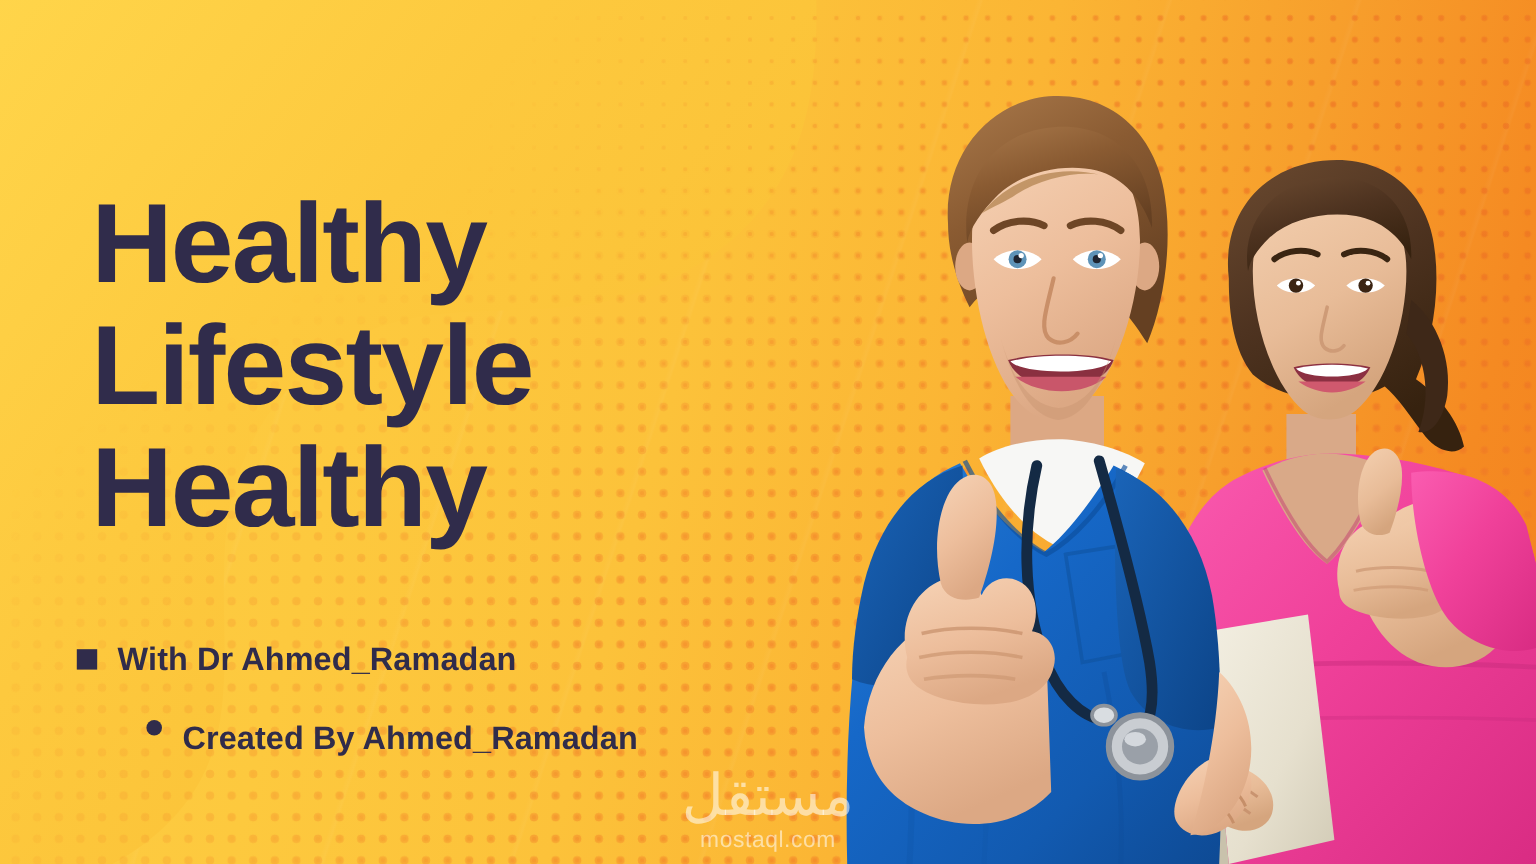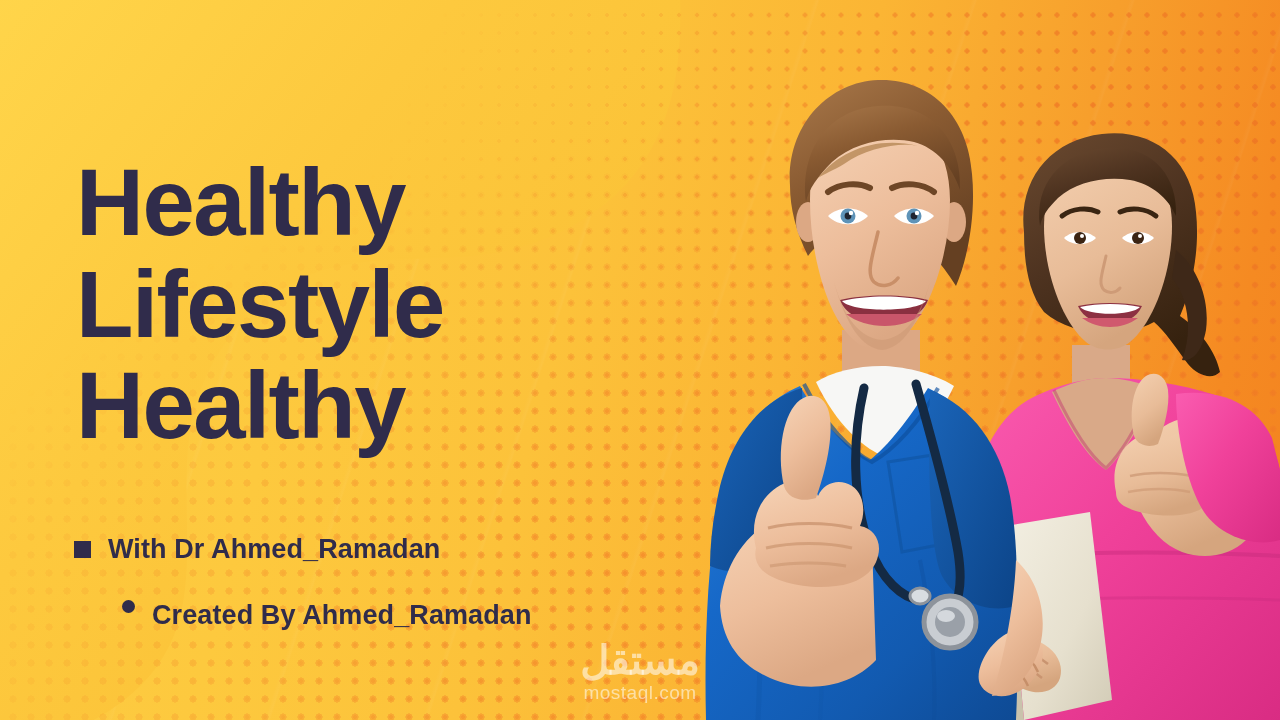--- a/index.html
+++ b/index.html
@@ -99,21 +99,21 @@
     letter-spacing: -1.5px;
     z-index: 6;
   }
   .headline .hl {
     display: block;
     white-space: nowrap;
   }
 
   .subline-1 {
     position: absolute;
-    left: 74px;
+    left: 64px;
     top: 534px;
     display: flex;
     align-items: center;
     gap: 17px;
     z-index: 6;
   }
   .subline-2 {
     position: absolute;
     left: 122px;
     top: 600px;
@@ -159,22 +159,22 @@
     left: 540px;
     top: 640px;
     width: 200px;
     text-align: center;
     z-index: 9;
     pointer-events: none;
     color: rgba(255,255,255,0.55);
     line-height: 1;
   }
   .wm-ar {
-    font-size: 40px;
-    font-weight: 700;
+    font-size: 48px;
+    font-weight: 400;
     letter-spacing: 1px;
     direction: rtl;
   }
   .wm-en {
     font-size: 19px;
     font-weight: 400;
     letter-spacing: 0.5px;
     margin-top: 3px;
   }
 </style>

